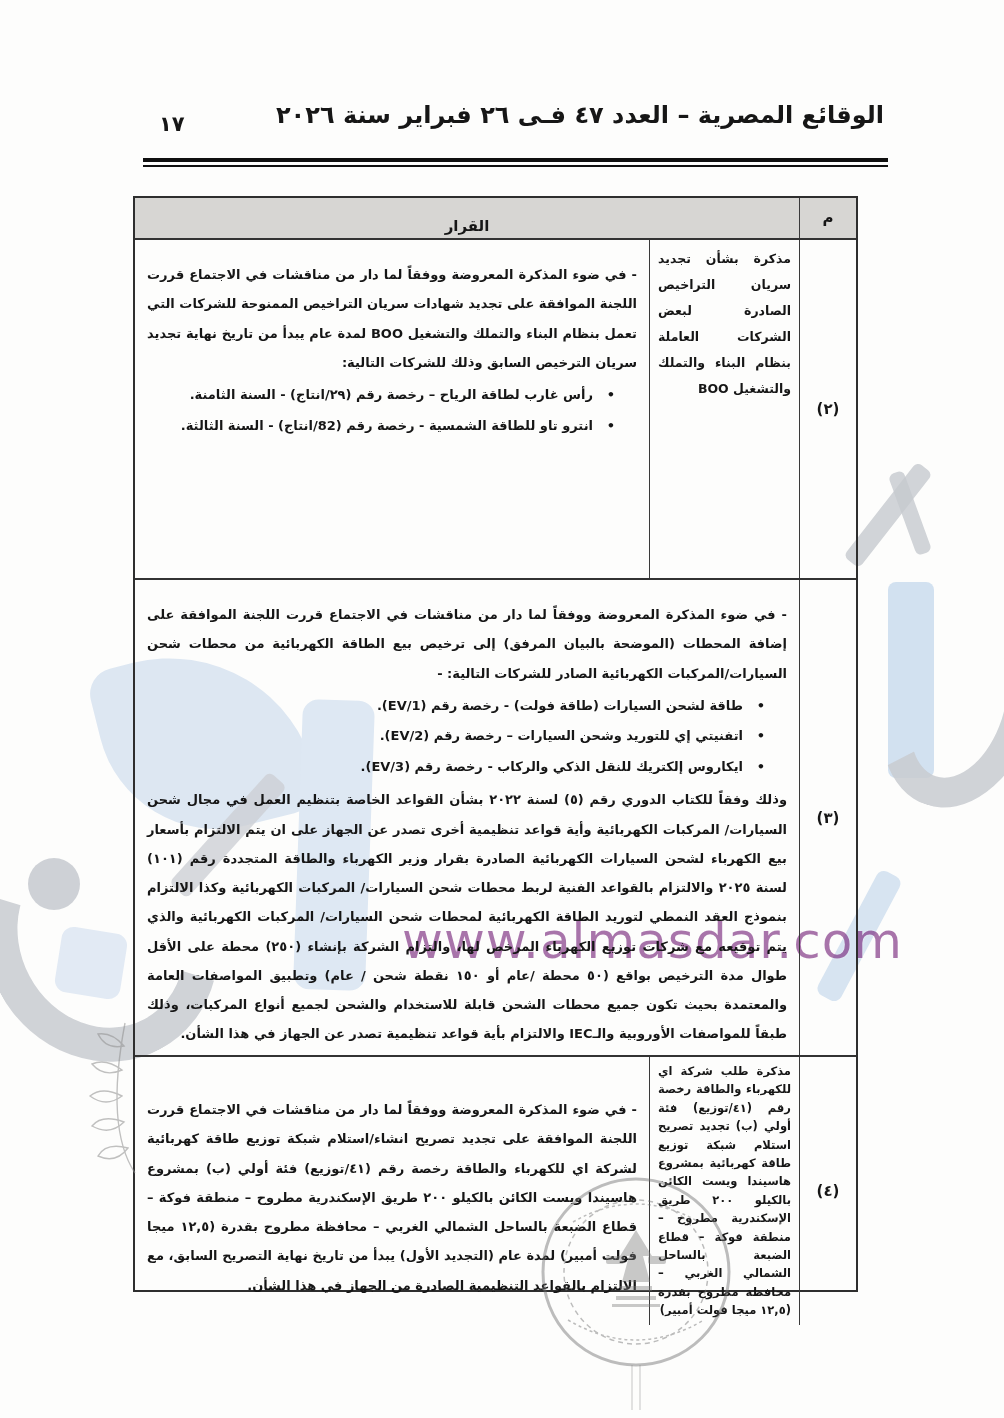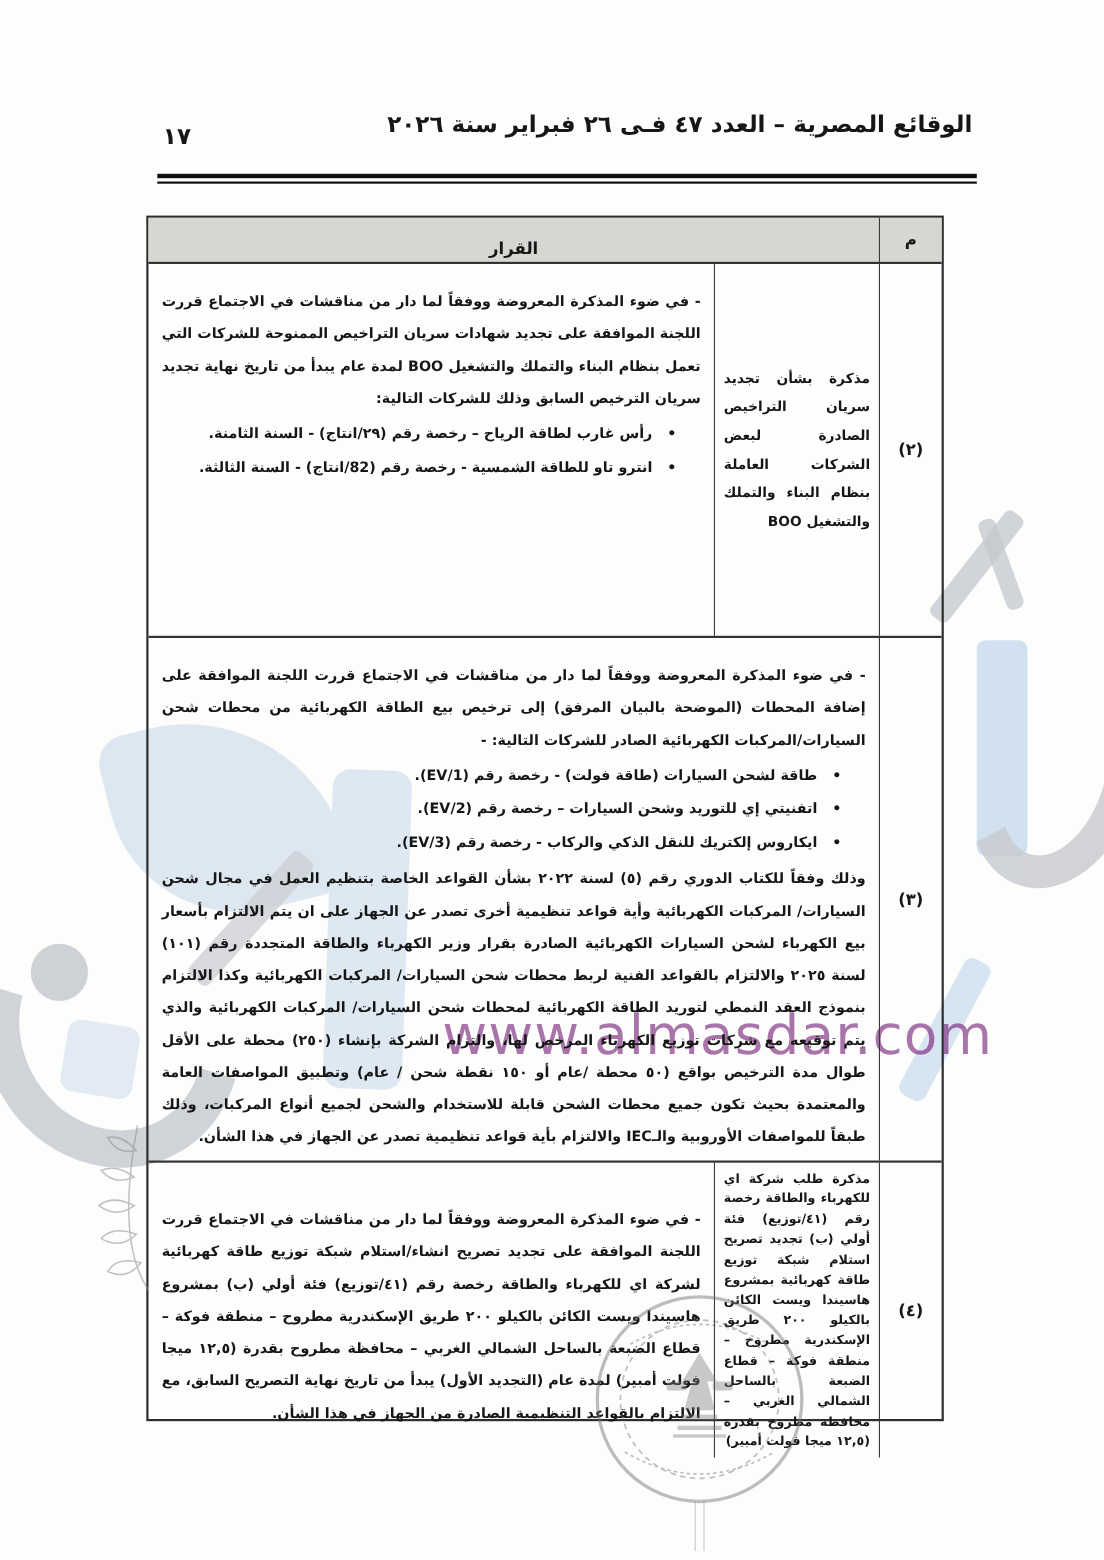--- a/index.html
+++ b/index.html
@@ -9,26 +9,26 @@
     width: 1004px; height: 1418px;
     background: #fdfdfc;
     font-family: "DejaVu Sans", sans-serif;
     color: #161616;
     overflow: hidden;
     margin: 0 auto;
   }
 
   
   .page-number {
-    position: absolute; top: 112px; left: 148px;
+    position: absolute; top: 112px; left: 159px;
     font-size: 21px; font-weight: bold;
   }
   .header-title {
     position: absolute; top: 101px; right: 120px;
-    font-size: 21px; font-weight: bold;
+    font-size: 24px; font-weight: bold;
     direction: rtl; white-space: nowrap;
   }
   .double-rule {
     position: absolute; top: 158px; left: 143px; width: 745px;
     height: 9px;
     border-top: 4px solid #101010;
     border-bottom: 2px solid #101010;
   }
 
   
@@ -84,21 +84,21 @@
   .cell { overflow: hidden; }
   .cell-num {
     width: 57px; border-left: 1.5px solid #3a3a3a;
     display: flex; align-items: center; justify-content: center;
     font-weight: bold; font-size: 15px;
   }
   .cell-subject {
     width: 150px; border-left: 1.5px solid #3a3a3a;
     font-weight: bold; font-size: 12.5px; line-height: 2.08;
     padding: 6px 8px;
-    display: flex; align-items: center;
+    display: flex; 
   }
   .cell-subject .subject-text { width: 100%; text-align: justify; }
   .row-c .cell-subject { font-size: 11.5px; line-height: 1.6; align-items: flex-end; padding-top: 5px; }
   .cell-decision {
     flex: 1; font-weight: bold; font-size: 13px;
     padding: 20px 12px 4px 12px;
   }
   .row-c .cell-decision { padding-top: 38px; }
   .decision-para { text-align: justify; line-height: 2.25; }
   .bullet-list { list-style: none; margin: 3px 0; padding: 0 44px 0 0; }

